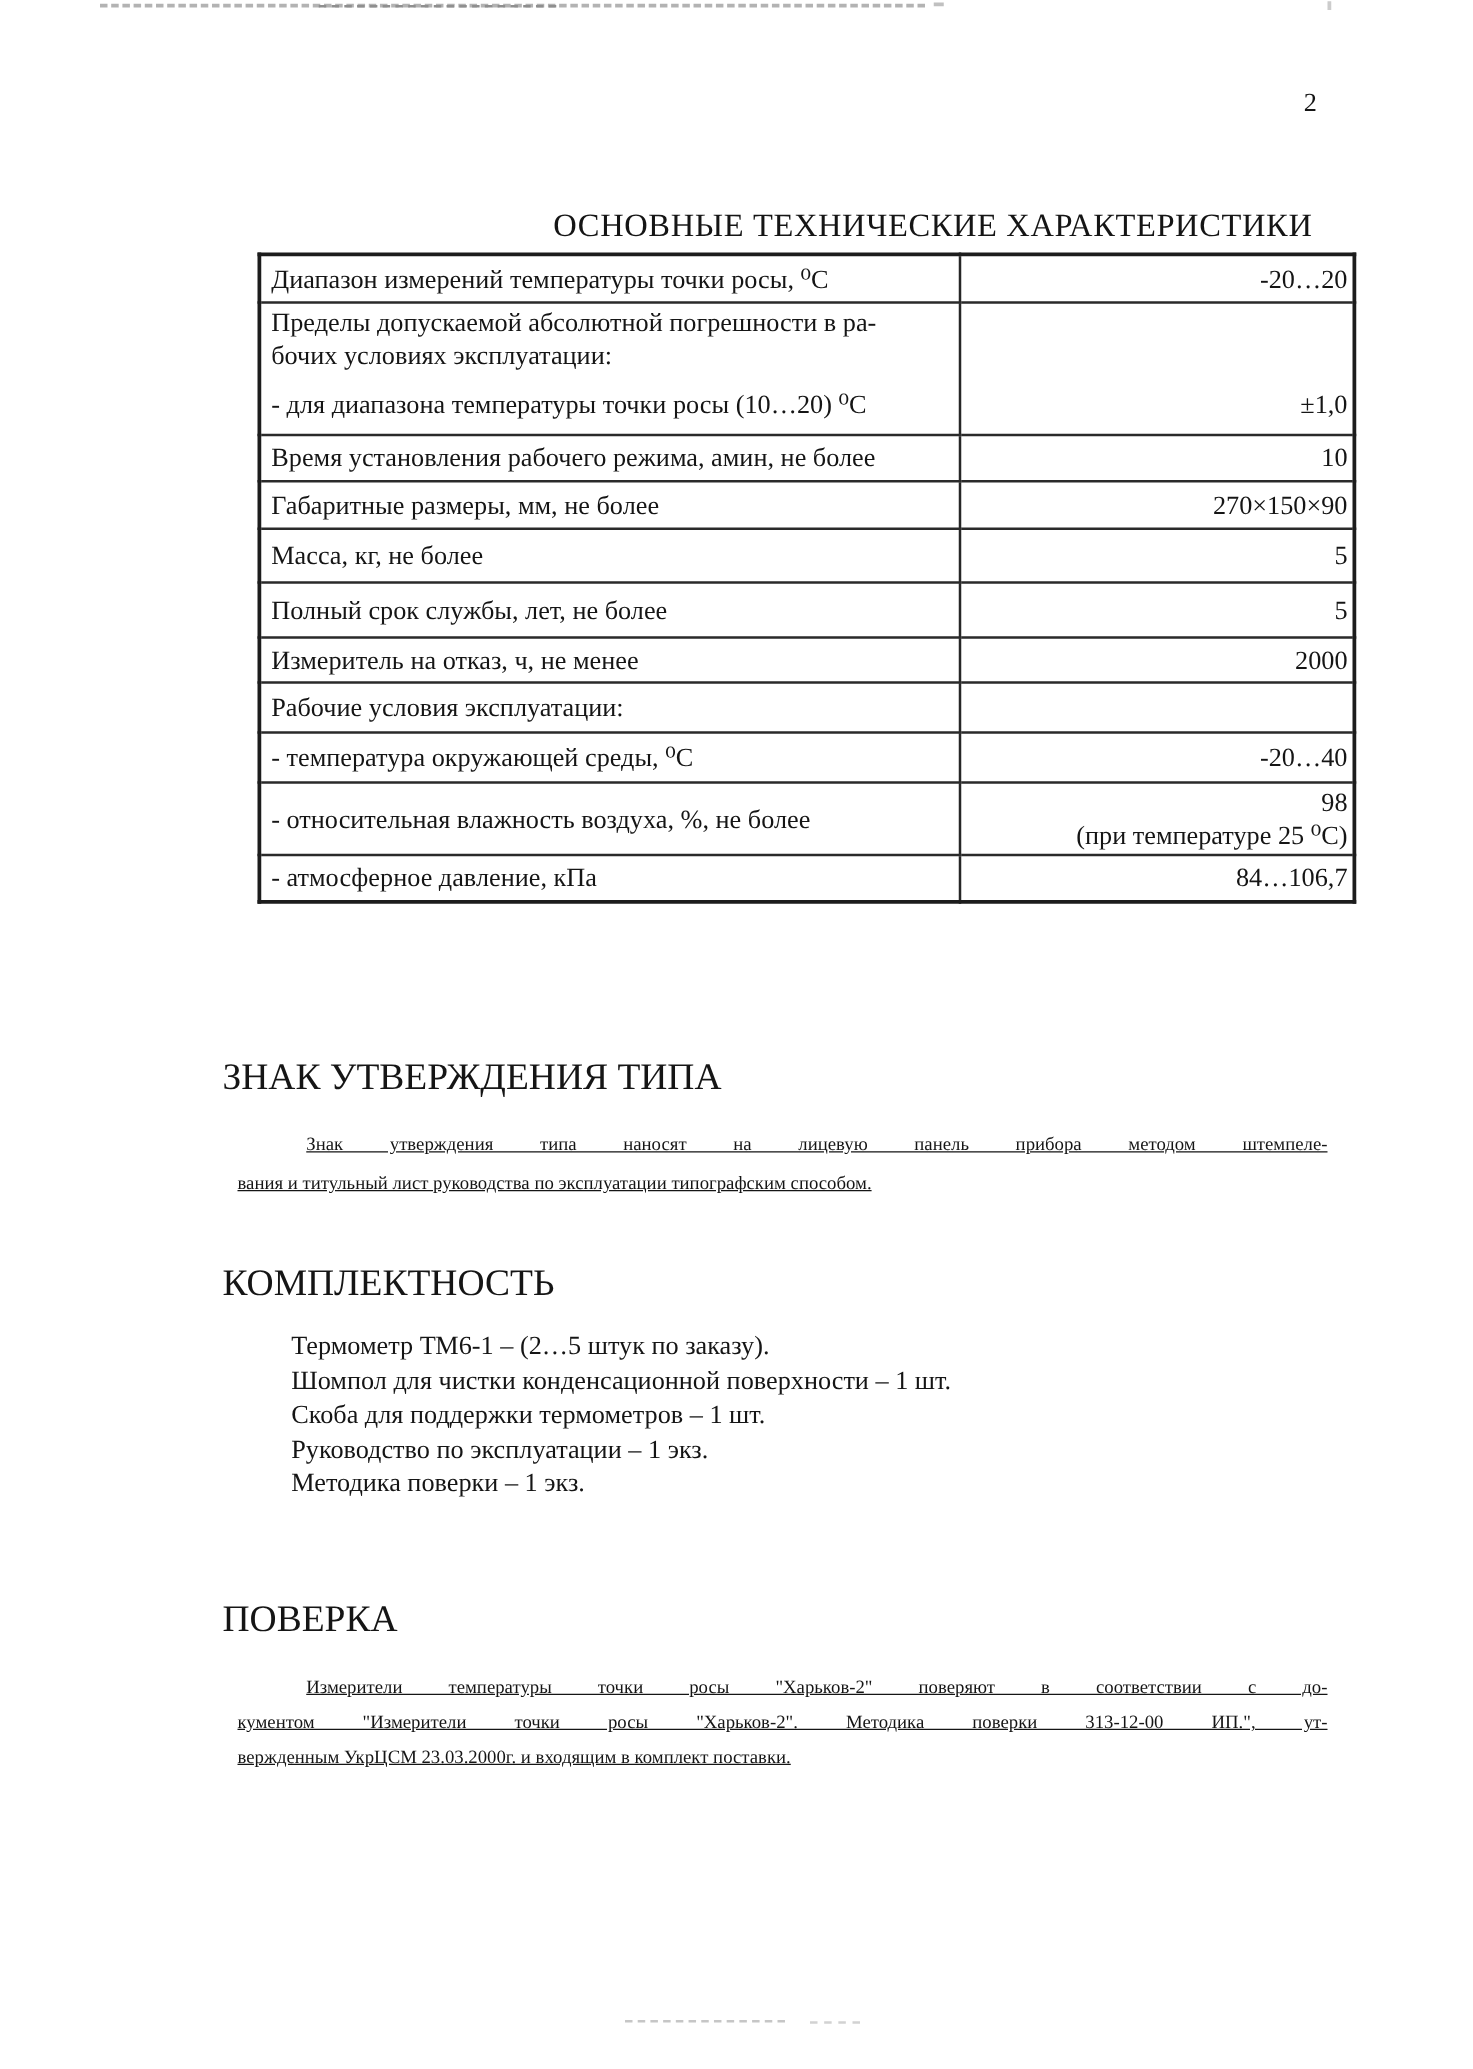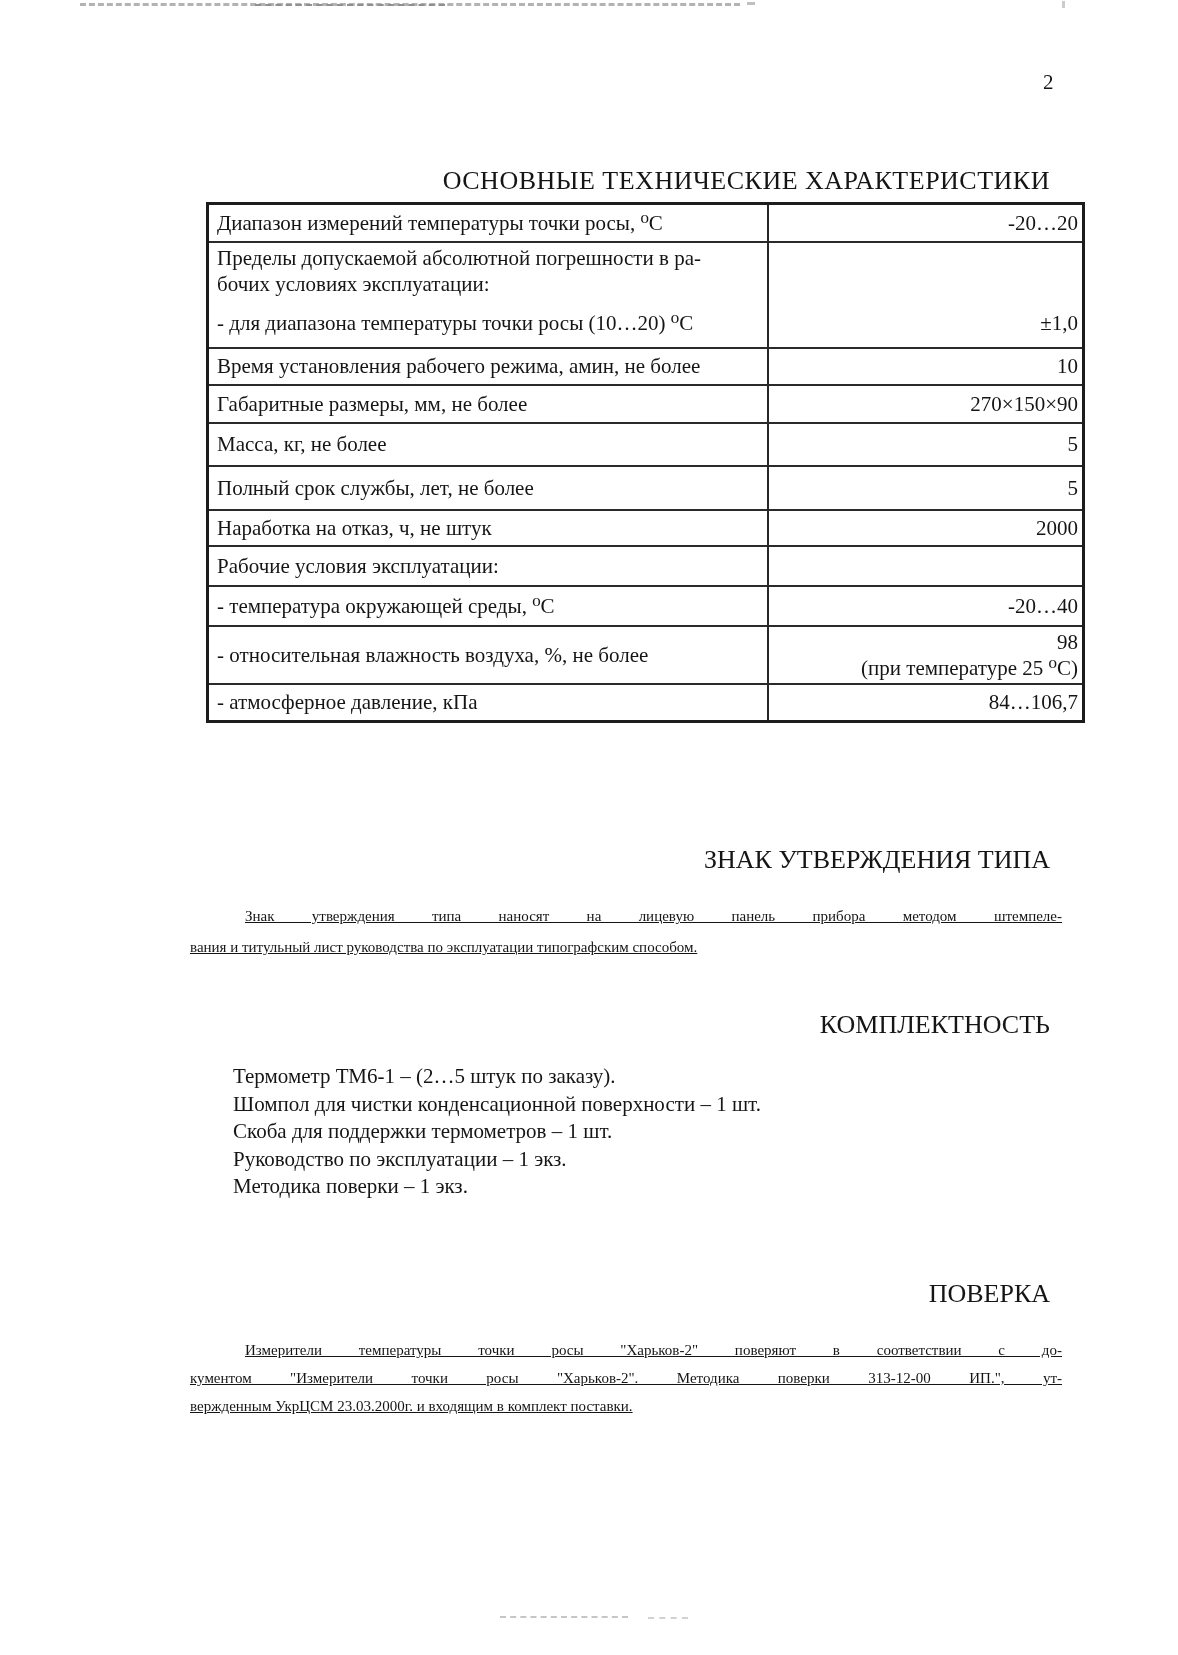--- a/index.html
+++ b/index.html
@@ -31,22 +31,22 @@
   table.spec{position:absolute;top:202px;left:182px;width:876px;
     border-collapse:collapse;table-layout:fixed;margin-left:24px;}
   table.spec{border:3px solid #1c1c1c;}
   col.c1{width:560px;} col.c2{width:316px;}
   td{font-size:21px;line-height:26px;vertical-align:middle;padding:0;}
   td.lbl{padding:2px 6px 2px 8px;border-right:2px solid #262626;}
   td.val{text-align:right;padding:2px 4px;}
   tr.bb td{border-bottom:2px solid #2a2a2a;}
   .pre{white-space:pre-line;}
 
-  .sec-heading{position:absolute;left:178px;width:872px;text-align:right;
-    font-size:26px;white-space:nowrap;}
+  .sec-heading{position:absolute;left:178px;width:872px;text-align:left;
+    font-size:30px;white-space:nowrap;}
   .h-znak{top:845px;}
   .h-komp{top:1010px;}
   .h-pov{top:1279px;}
 
   .para{position:absolute;left:190px;width:872px;font-size:15px;text-decoration:underline;}
   .p-znak{top:901px;}
   .p-pov{top:1336px;}
   .pline{line-height:31px;text-align:justify;text-align-last:justify;}
   .p-pov .pline{line-height:28px;}
   .pline.first{text-indent:55px;}
@@ -98,21 +98,21 @@
       </tr>
       <tr class="bb" style="height:43px">
         <td class="lbl pre">Масса, кг, не более</td>
         <td class="val pre">5</td>
       </tr>
       <tr class="bb" style="height:44px">
         <td class="lbl pre">Полный срок службы, лет, не более</td>
         <td class="val pre">5</td>
       </tr>
       <tr class="bb" style="height:36px">
-        <td class="lbl pre">Наработка на отказ, ч, не штук</td>
+        <td class="lbl pre">Измеритель на отказ, ч, не менее</td>
         <td class="val pre">2000</td>
       </tr>
       <tr class="bb" style="height:40px">
         <td class="lbl pre">Рабочие условия эксплуатации:</td>
         <td class="val pre"></td>
       </tr>
       <tr class="bb" style="height:40px">
         <td class="lbl pre">- температура окружающей среды, ⁰С</td>
         <td class="val pre">-20…40</td>
       </tr>

